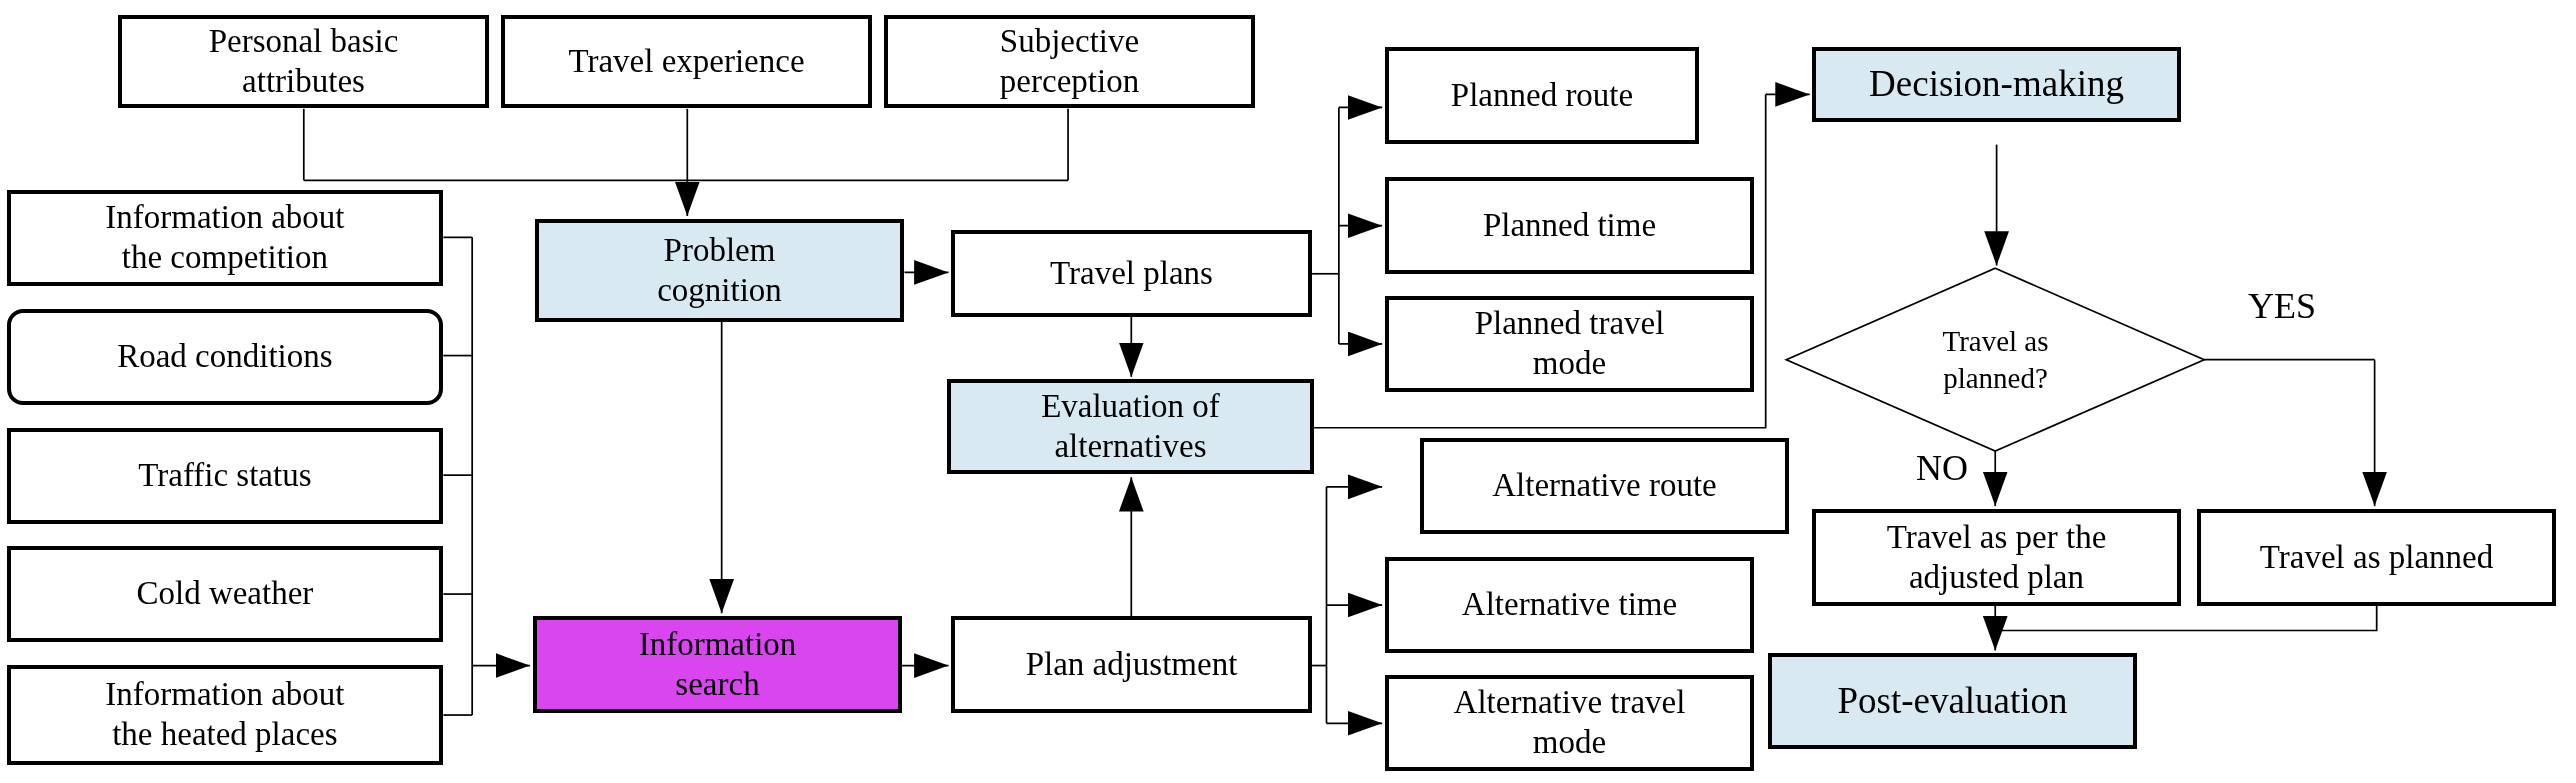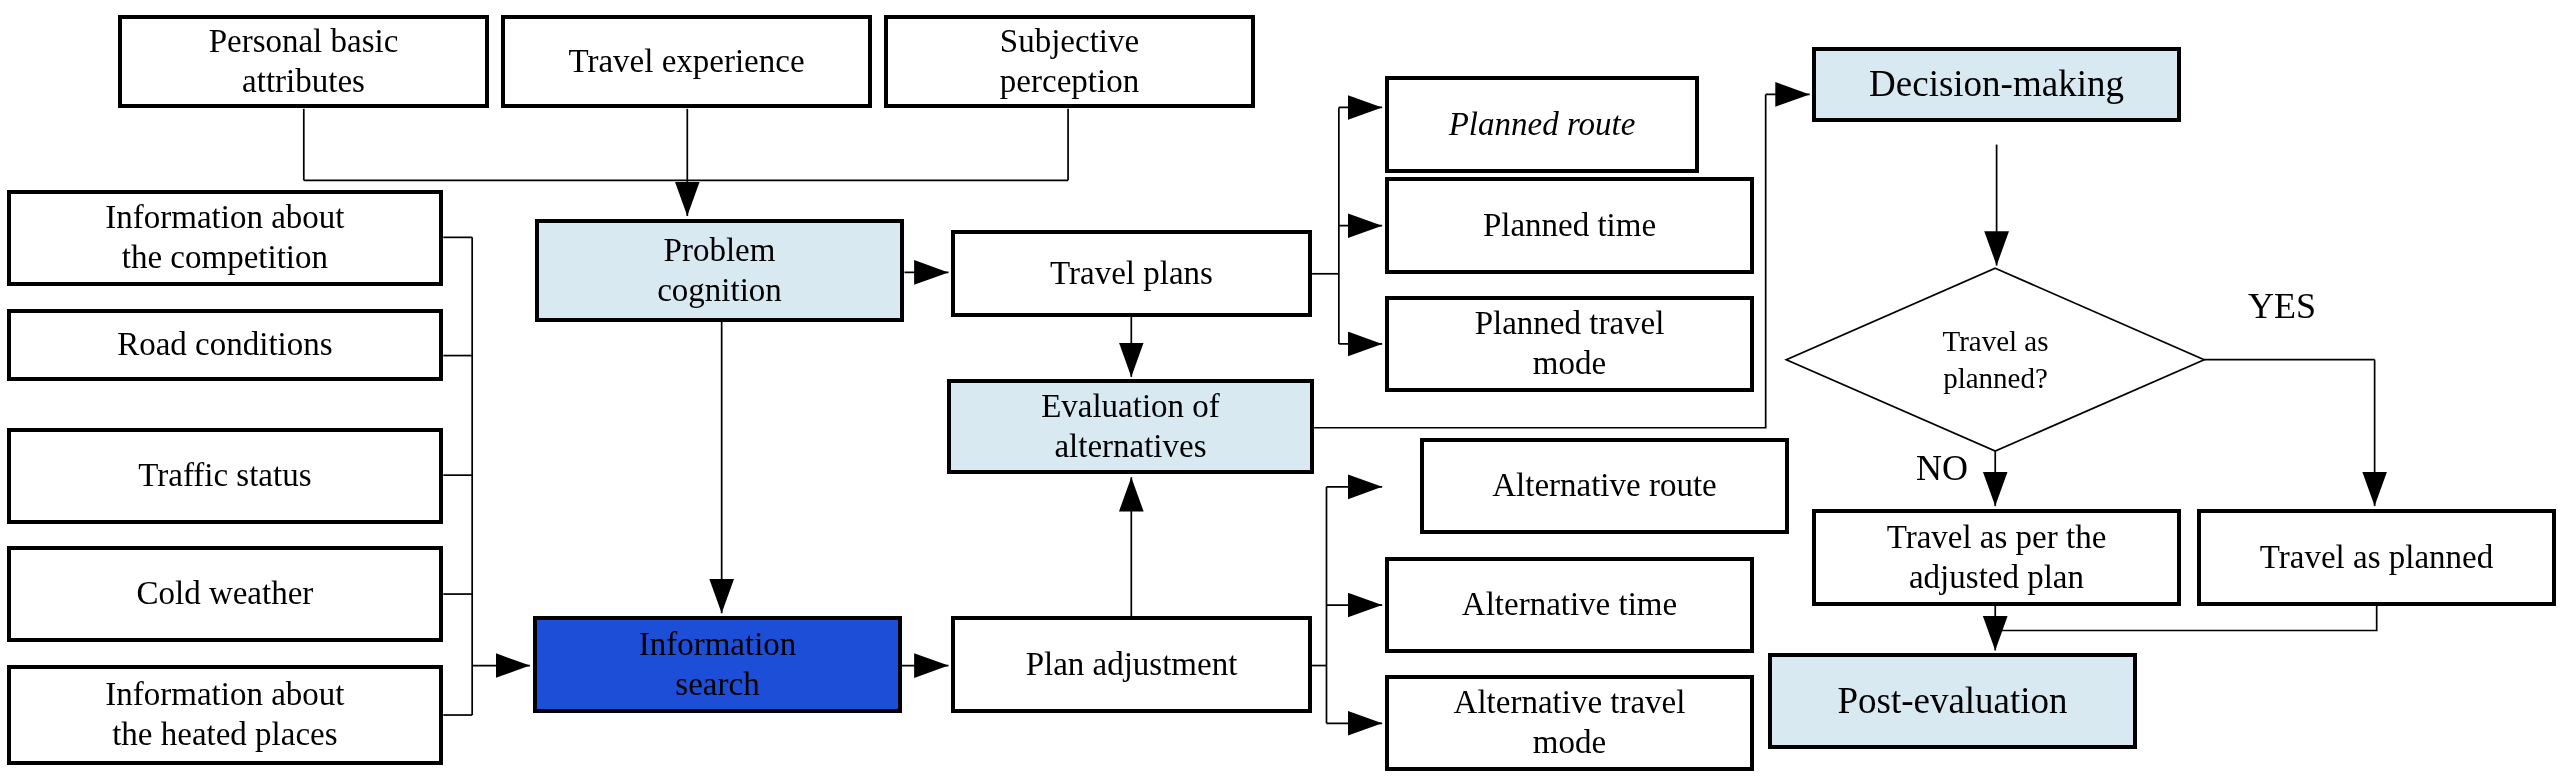--- a/index.html
+++ b/index.html
@@ -82,36 +82,36 @@
   </svg>
 
   <div class="node" style="left:118px;top:15px;width:371px;height:93px;">Personal basic
 attributes</div>
   <div class="node" style="left:501px;top:15px;width:371px;height:93px;">Travel experience</div>
   <div class="node" style="left:884px;top:15px;width:371px;height:93px;text-align:center;">Subjective
 perception</div>
 
   <div class="node" style="left:6.9px;top:190px;width:436px;height:96px;">Information about
 the competition</div>
-  <div class="node" style="left:6.9px;top:309px;width:436px;height:72px;">Road conditions</div>
+  <div class="node" style="left:6.9px;top:309px;width:436px;height:96px;border-radius:16px;">Road conditions</div>
   <div class="node" style="left:6.9px;top:428px;width:436px;height:96px;">Traffic status</div>
   <div class="node" style="left:6.9px;top:546px;width:436px;height:96px;">Cold weather</div>
   <div class="node" style="left:6.9px;top:665px;width:436px;height:100px;">Information about
 the heated places</div>
 
   <div class="node blue" style="left: 535px; top: 219px; width: 369px; height: 103px; background: rgb(217, 233, 242);">Problem
 cognition</div>
   <div class="node" style="left:951px;top:230px;width:361px;height:87px;">Travel plans</div>
   <div class="node blue" style="left: 947px; top: 379px; width: 367px; height: 95px; background: rgb(217, 233, 242);">Evaluation of
 alternatives</div>
-  <div class="node blue" style="left: 533px; top: 616px; width: 369px; height: 97px; background: #1d4ed8;">Information
+  <div class="node blue" style="left: 533px; top: 616px; width: 369px; height: 97px; background: #d946ef;">Information
 search</div>
   <div class="node" style="left:951px;top:616px;width:361px;height:97px;">Plan adjustment</div>
 
-  <div class="node" style="left:1385px;top:76px;width:314px;height:97px;font-style:italic;">Planned route</div>
+  <div class="node" style="left:1385px;top:47px;width:314px;height:97px;">Planned route</div>
   <div class="node" style="left:1385px;top:177px;width:369px;height:97px;">Planned time</div>
   <div class="node" style="left:1385px;top:296px;width:369px;height:96px;">Planned travel
 mode</div>
 
   <div class="node" style="left:1385px;top:438px;width:369px;height:96px;margin-left:35px;">Alternative route</div>
   <div class="node" style="left:1385px;top:557px;width:369px;height:96px;">Alternative time</div>
   <div class="node" style="left:1385px;top:675px;width:369px;height:96px;">Alternative travel
 mode</div>
 
   <div class="node blue big" style="left: 1812px; top: 47px; width: 369px; height: 75px; background: rgb(217, 233, 242);">Decision-making</div>

